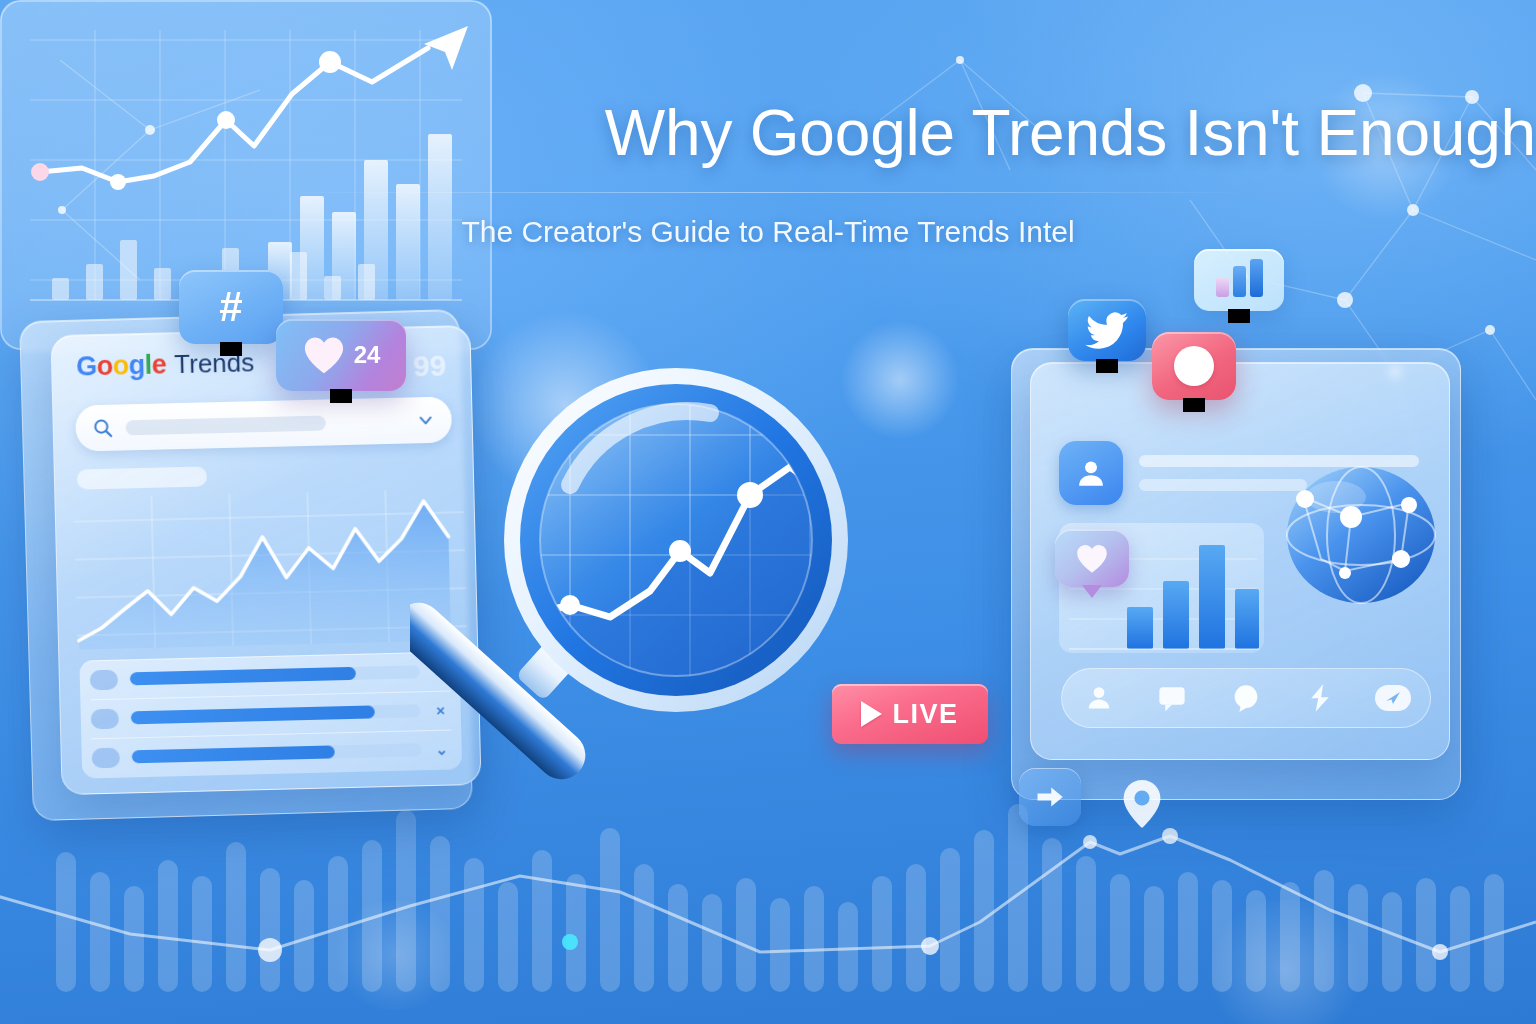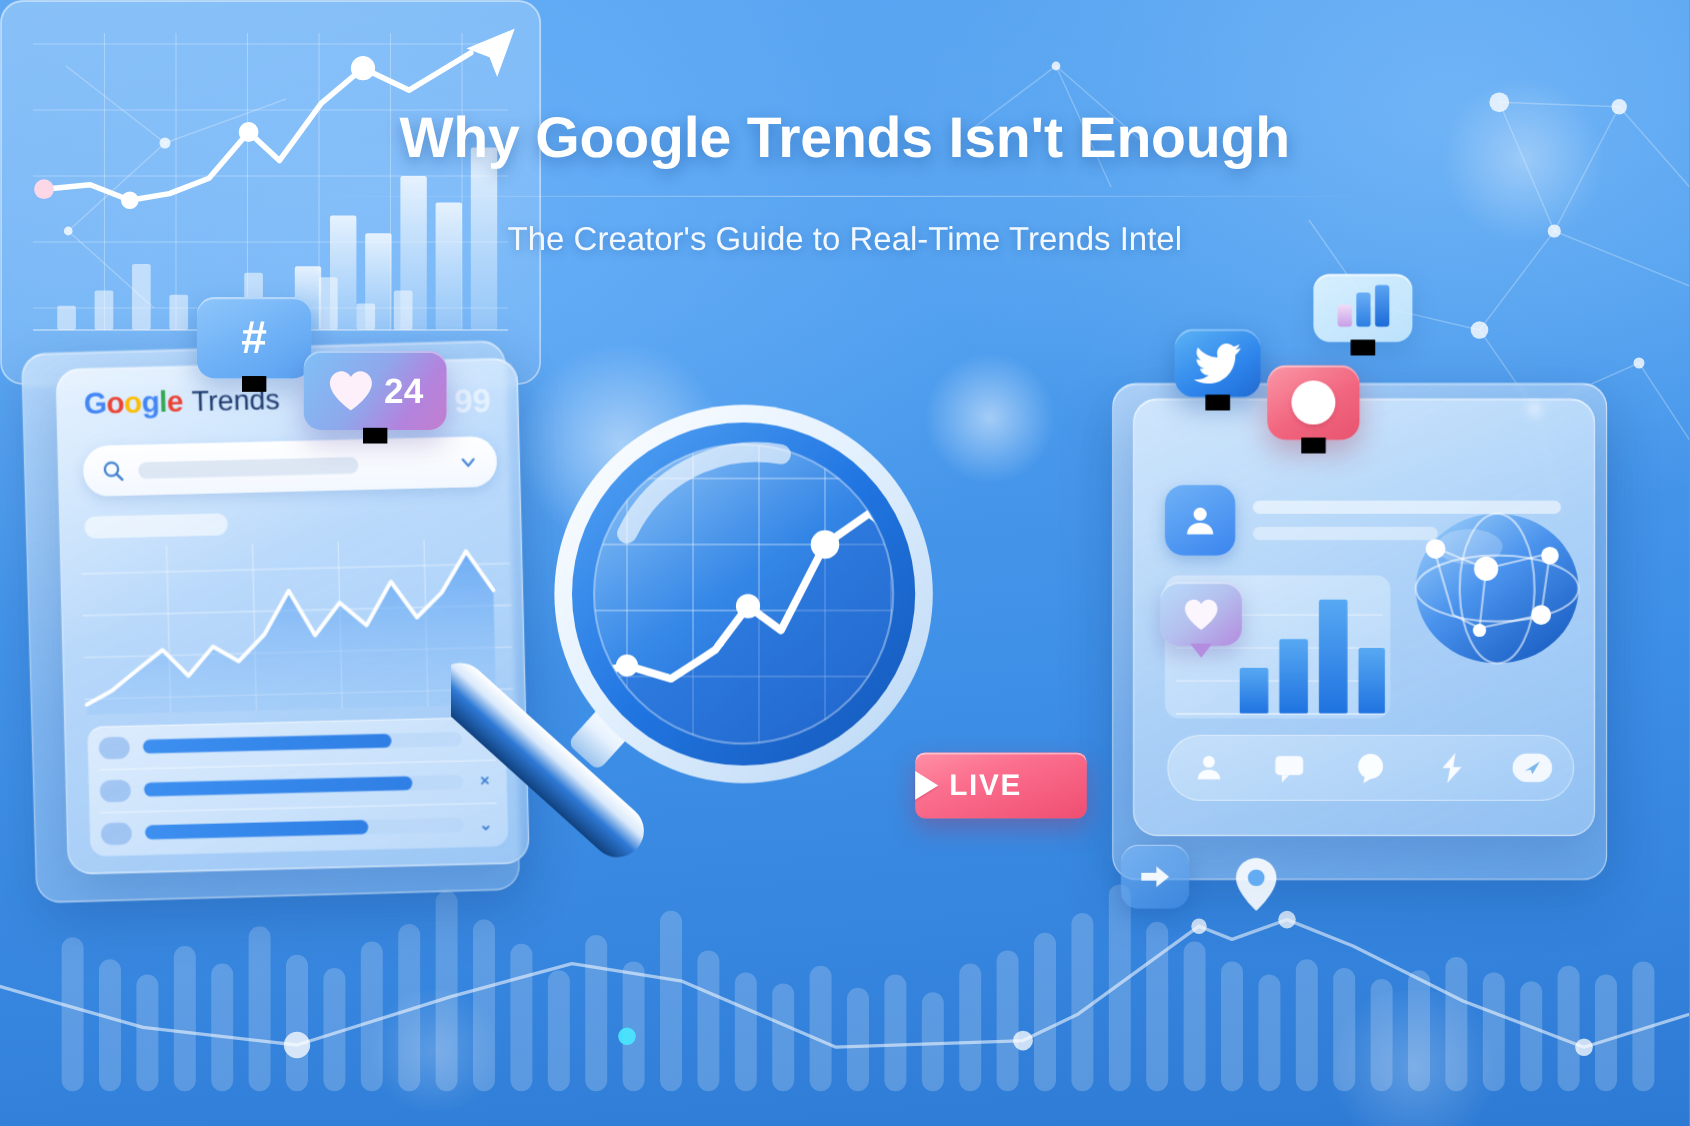--- a/index.html
+++ b/index.html
@@ -23,23 +23,24 @@
   .bg-svg { position:absolute; inset:0; width:1536px; height:1024px; pointer-events:none; }
   .glow {
     position:absolute; border-radius:50%;
     background:radial-gradient(circle, rgba(235,245,255,.55) 0%, rgba(235,245,255,0) 70%);
     pointer-events:none;
   }
 
   
   .header { position:absolute; left:0; right:0; top:96px; text-align:center; z-index:30; }
   .title {
-    font-size:52px; font-weight:bold; color:#ffffff; letter-spacing:-.2px;
+    font-size:64px; font-weight:normal; color:#ffffff; letter-spacing:-.2px;
     text-shadow:0 4px 14px rgba(26,80,150,.45);
     white-space:nowrap;
+    text-align:right;
   }
   .divider {
     width:980px; height:1px; margin:22px auto 0;
     background:linear-gradient(90deg, rgba(255,255,255,0) 0%, rgba(255,255,255,.45) 50%, rgba(255,255,255,0) 100%);
   }
   .subtitle {
     margin-top:22px; font-size:30px; color:#f2f8ff; font-weight:400;
     text-shadow:0 2px 9px rgba(26,80,150,.4);
     white-space:nowrap;
   }
@@ -130,21 +131,21 @@
 
   
   #magWrap { position:absolute; left:410px; top:355px; width:510px; height:450px; z-index:20; }
 
   
   #live {
     position:absolute; left:832px; top:684px; width:156px; height:60px;
     border-radius:9px;
     background:linear-gradient(160deg,#ff8fa6 0%, #fb6e8d 38%, #ef4e72 100%);
     box-shadow:0 9px 22px rgba(180,40,80,.34), inset 0 2px 0 rgba(255,255,255,.45);
-    display:flex; align-items:center; gap:10px;
+    display:flex; align-items:center; justify-content:center; gap:10px;
     z-index:24;
   }
   .live-play {
     width:0;height:0;border-style:solid;
     border-width:13px 0 13px 21px;
     border-color:transparent transparent transparent #ffffff;
     filter:drop-shadow(0 1px 1px rgba(150,20,60,.3));
   }
   .live-txt { color:#fff; font-size:27px; font-weight:bold; letter-spacing:1.5px; }
 
@@ -202,21 +203,21 @@
     box-shadow:0 10px 24px rgba(25,80,160,.28), inset 0 2px 0 rgba(255,255,255,.4);
   }
   #bubHash .glyph { color:#fff; font-size:42px; font-weight:bold; line-height:1; }
   #bubLike {
     left:276px; top:319px; width:130px; height:72px;
     background:linear-gradient(125deg,#7fc0f7 0%, #8ea8ec 45%, #b383dd 75%, #c27ecf 100%);
     border-color:#b97fd6;
     box-shadow:0 11px 26px rgba(70,50,150,.28), inset 0 2px 0 rgba(255,255,255,.35);
     gap:8px;
   }
-  #bubLike .cnt { color:#fff; font-size:32px; font-weight:bold; }
+  #bubLike .cnt { color:#fff; font-size:24px; font-weight:bold; }
   #bubTw {
     left:1068px; top:299px; width:78px; height:62px;
     background:linear-gradient(150deg,#5cb3f5 0%, #2f86ec 60%, #1e6ed8 100%);
     border-color:#1e6ed8;
     border-radius:17px;
     box-shadow:0 10px 24px rgba(15,70,150,.35), inset 0 2px 0 rgba(255,255,255,.35);
   }
   #bubIg {
     left:1152px; top:332px; width:84px; height:68px;
     background:linear-gradient(150deg,#fb97a8 0%, #f2667f 55%, #e8546f 100%);

